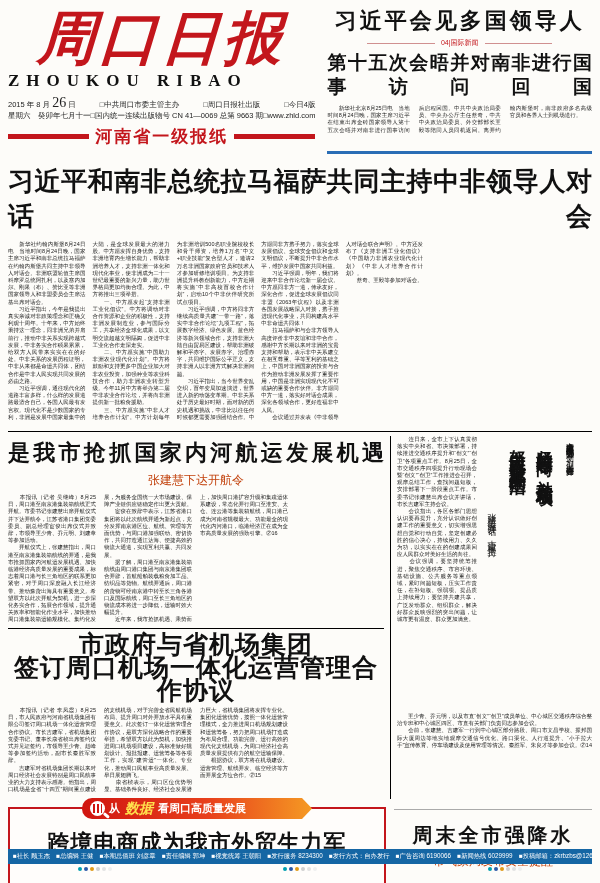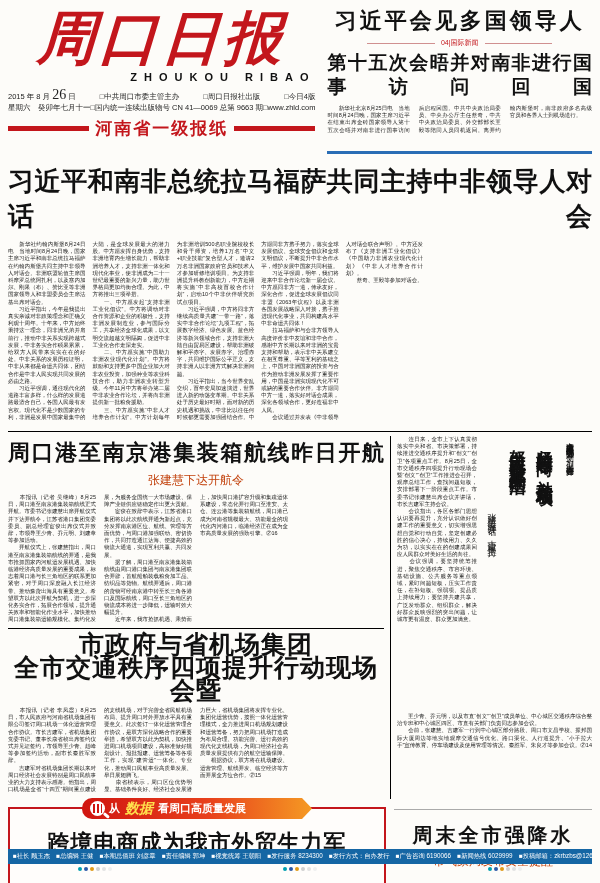--- a/index.html
+++ b/index.html
@@ -13,22 +13,22 @@
 
   
   .top { display:flex; gap:12px; }
   .mast-left { flex:0 0 288px; }
   .mast-title {
     font-family:"DejaVu Serif", serif; font-weight:900; font-style:italic;
     color:#c3161c; font-size:58px; line-height:64px; text-align:center;
     letter-spacing:4px; transform:skewX(-3deg);
   }
   .mast-pinyin {
-    text-align:right; font-family:Liberation Sans, sans-serif; font-weight:bold;
-    font-size:11px; letter-spacing:7px; margin-top:1px;
+    text-align:left; font-family:Liberation Serif, serif; font-weight:bold;
+    font-size:17px; letter-spacing:7px; margin-top:1px;
   }
   .date-rows { margin-top:6px; font-size:7.5px; line-height:11px; color:#222; }
   .dr { display:flex; justify-content:space-between; align-items:baseline; white-space:nowrap; }
   .d-day { font-size:14px; font-family:"Liberation Serif", serif; }
   .red-band { display:flex; align-items:center; gap:6px; margin-top:4px; }
   .red-band i { flex:1; height:5px; background:#c3161c; }
   .red-band span { color:#c3161c; font-weight:bold; font-size:17px; letter-spacing:2px; }
 
   .mast-right { flex:1; display:flex; flex-direction:column; border-bottom:3px solid #2a6db5; padding-bottom:4px; }
   .mr-h1 { font-size:22px; font-weight:900; text-align:center; letter-spacing:3px; }
@@ -161,32 +161,32 @@
 　　拉马福萨和与会非方领导人高度评价非中友谊和非中合作，感谢中方长期以来对非洲的宝贵支持和帮助，表示非中关系建立在相互尊重、平等互利的基础之上，中国对非洲国家的投资与合作为推动非洲发展发挥了重要作用，中国是非洲实现现代化不可或缺的重要合作伙伴。非方愿同中方一道，落实好对话会成果，深化各领域合作，更好造福非中人民。
 　　会议通过并发表《中非领导人对话会联合声明》。中方还发布了《支持非洲工业化倡议》《中国助力非洲农业现代化计划》《中非人才培养合作计划》。
 　　蔡奇、王毅等参加对话会。</div>
   </section>
 
   <div class="hrule"></div>
 
   <section class="middle">
     <div class="mid-left">
       <article>
-        <h3 class="port-head">周口港至南京港集装箱航线昨日开航</h3>
+        <h3 class="port-head">是我市抢抓国家内河航运发展机遇</h3>
         <div class="story-sub">张建慧下达开航令</div>
         <div class="port-body tiny">　　本报讯（记者 吴继峰）8月25日，周口港至南京港集装箱航线正式开航。市委书记张建慧出席开航仪式并下达开航令，江苏省港口集团党委委员、副总经理宦俊出席仪式并致辞，市领导王少青、乔元明、刘建章等参加活动。
 　　开航仪式上，张建慧指出，周口港至南京港集装箱航线的开通，是我市抢抓国家内河航运发展机遇、加快临港经济高质量发展的重要成果，标志着周口港与长三角地区的联系更加紧密，对于周口深度融入长江经济带、推动豫货出海具有重要意义。希望双方以此次开航为契机，进一步深化务实合作，拓展合作领域，提升通关效率和智能化作业水平，加快推动周口港集装箱运输规模化、集约化发展，为服务全国统一大市场建设、保障产业链供应链稳定作出更大贡献。
 　　宦俊在致辞中表示，江苏省港口集团将以此次航线开通为新起点，充分发挥南京港区位、航线、管理等方面优势，与周口港加强联动、密切协作，共同打造通江达海、便捷高效的物流大通道，实现互利共赢、共同发展。
 　　据了解，周口港至南京港集装箱航线由周口港口集团与南京港集团联合开辟，首航船舶装载粮食加工品、纺织品等货物。航线开通后，周口港的货物可经南京港中转至长三角各港口及国际航线，周口至长三角地区的物流成本将进一步降低，运输时效大幅提升。
 　　近年来，我市抢抓机遇、乘势而上，加快周口港扩容升级和集疏运体系建设，常态化开行周口至淮安、太仓、连云港等集装箱航线，周口港已成为河南省规模最大、功能最全的现代化内河港口，临港经济正在成为全市高质量发展的强劲引擎。②16</div>
       </article>
       <div class="hrule"></div>
       <article>
         <h3 class="ap-head">市政府与省机场集团</h3>
-        <h3 class="ap-head">全市交通秩序四项提升行动现场会暨</h3>
+        <h3 class="ap-head">签订周口机场一体化运营管理合作协议</h3>
         <div class="ap-body tiny">　　本报讯（记者 李凤霞）8月25日，市人民政府与河南省机场集团有限公司签订周口机场一体化运营管理合作协议。市长吉建军，省机场集团党委书记、董事长康省桢出席签约仪式并见证签约，市领导王少青、赵峰等参加签约活动，副市长秦胜军致辞。
 　　吉建军对省机场集团长期以来对周口经济社会发展特别是周口民航事业的大力支持表示感谢。他指出，周口机场是全省“十四五”期间重点建设的支线机场，对于完善全省民航机场布局、提升周口对外开放水平具有重要意义。此次签订一体化运营管理合作协议，是双方深化战略合作的重要举措，希望双方以此为契机，加快推进周口机场项目建设，高标准做好规划设计、报批报建、运营筹备等各项工作，实现“建管运”一体化、专业化，推动周口民航事业高质量发展、早日展翅腾飞。
 　　康省桢表示，周口区位优势明显、基础条件良好、经济社会发展潜力巨大，省机场集团将发挥专业化、集团化运营优势，按照一体化运营管理模式，全力推进周口机场规划建设和运营筹备，努力把周口机场打造成为布局合理、功能完善、运行高效的现代化支线机场，为周口经济社会高质量发展提供有力的航空运输保障。
 　　根据协议，双方将在机场建设、运营管理、航线开发、临空经济等方面开展全方位合作。②15</div>
       </article>
     </div>
 
     <div class="mid-right">
       <div class="v-top">
         <div class="v-body tiny">　　连日来，全市上下认真贯彻落实中央和省、市决策部署，持续推进交通秩序提升和“创文”“创卫”各项重点工作。8月25日，全市交通秩序四项提升行动现场会暨“创文”“创卫”工作推进会召开，观摩总结工作，查找问题短板，安排部署下一阶段重点工作。市委书记张建慧出席会议并讲话，市长吉建军主持会议。

